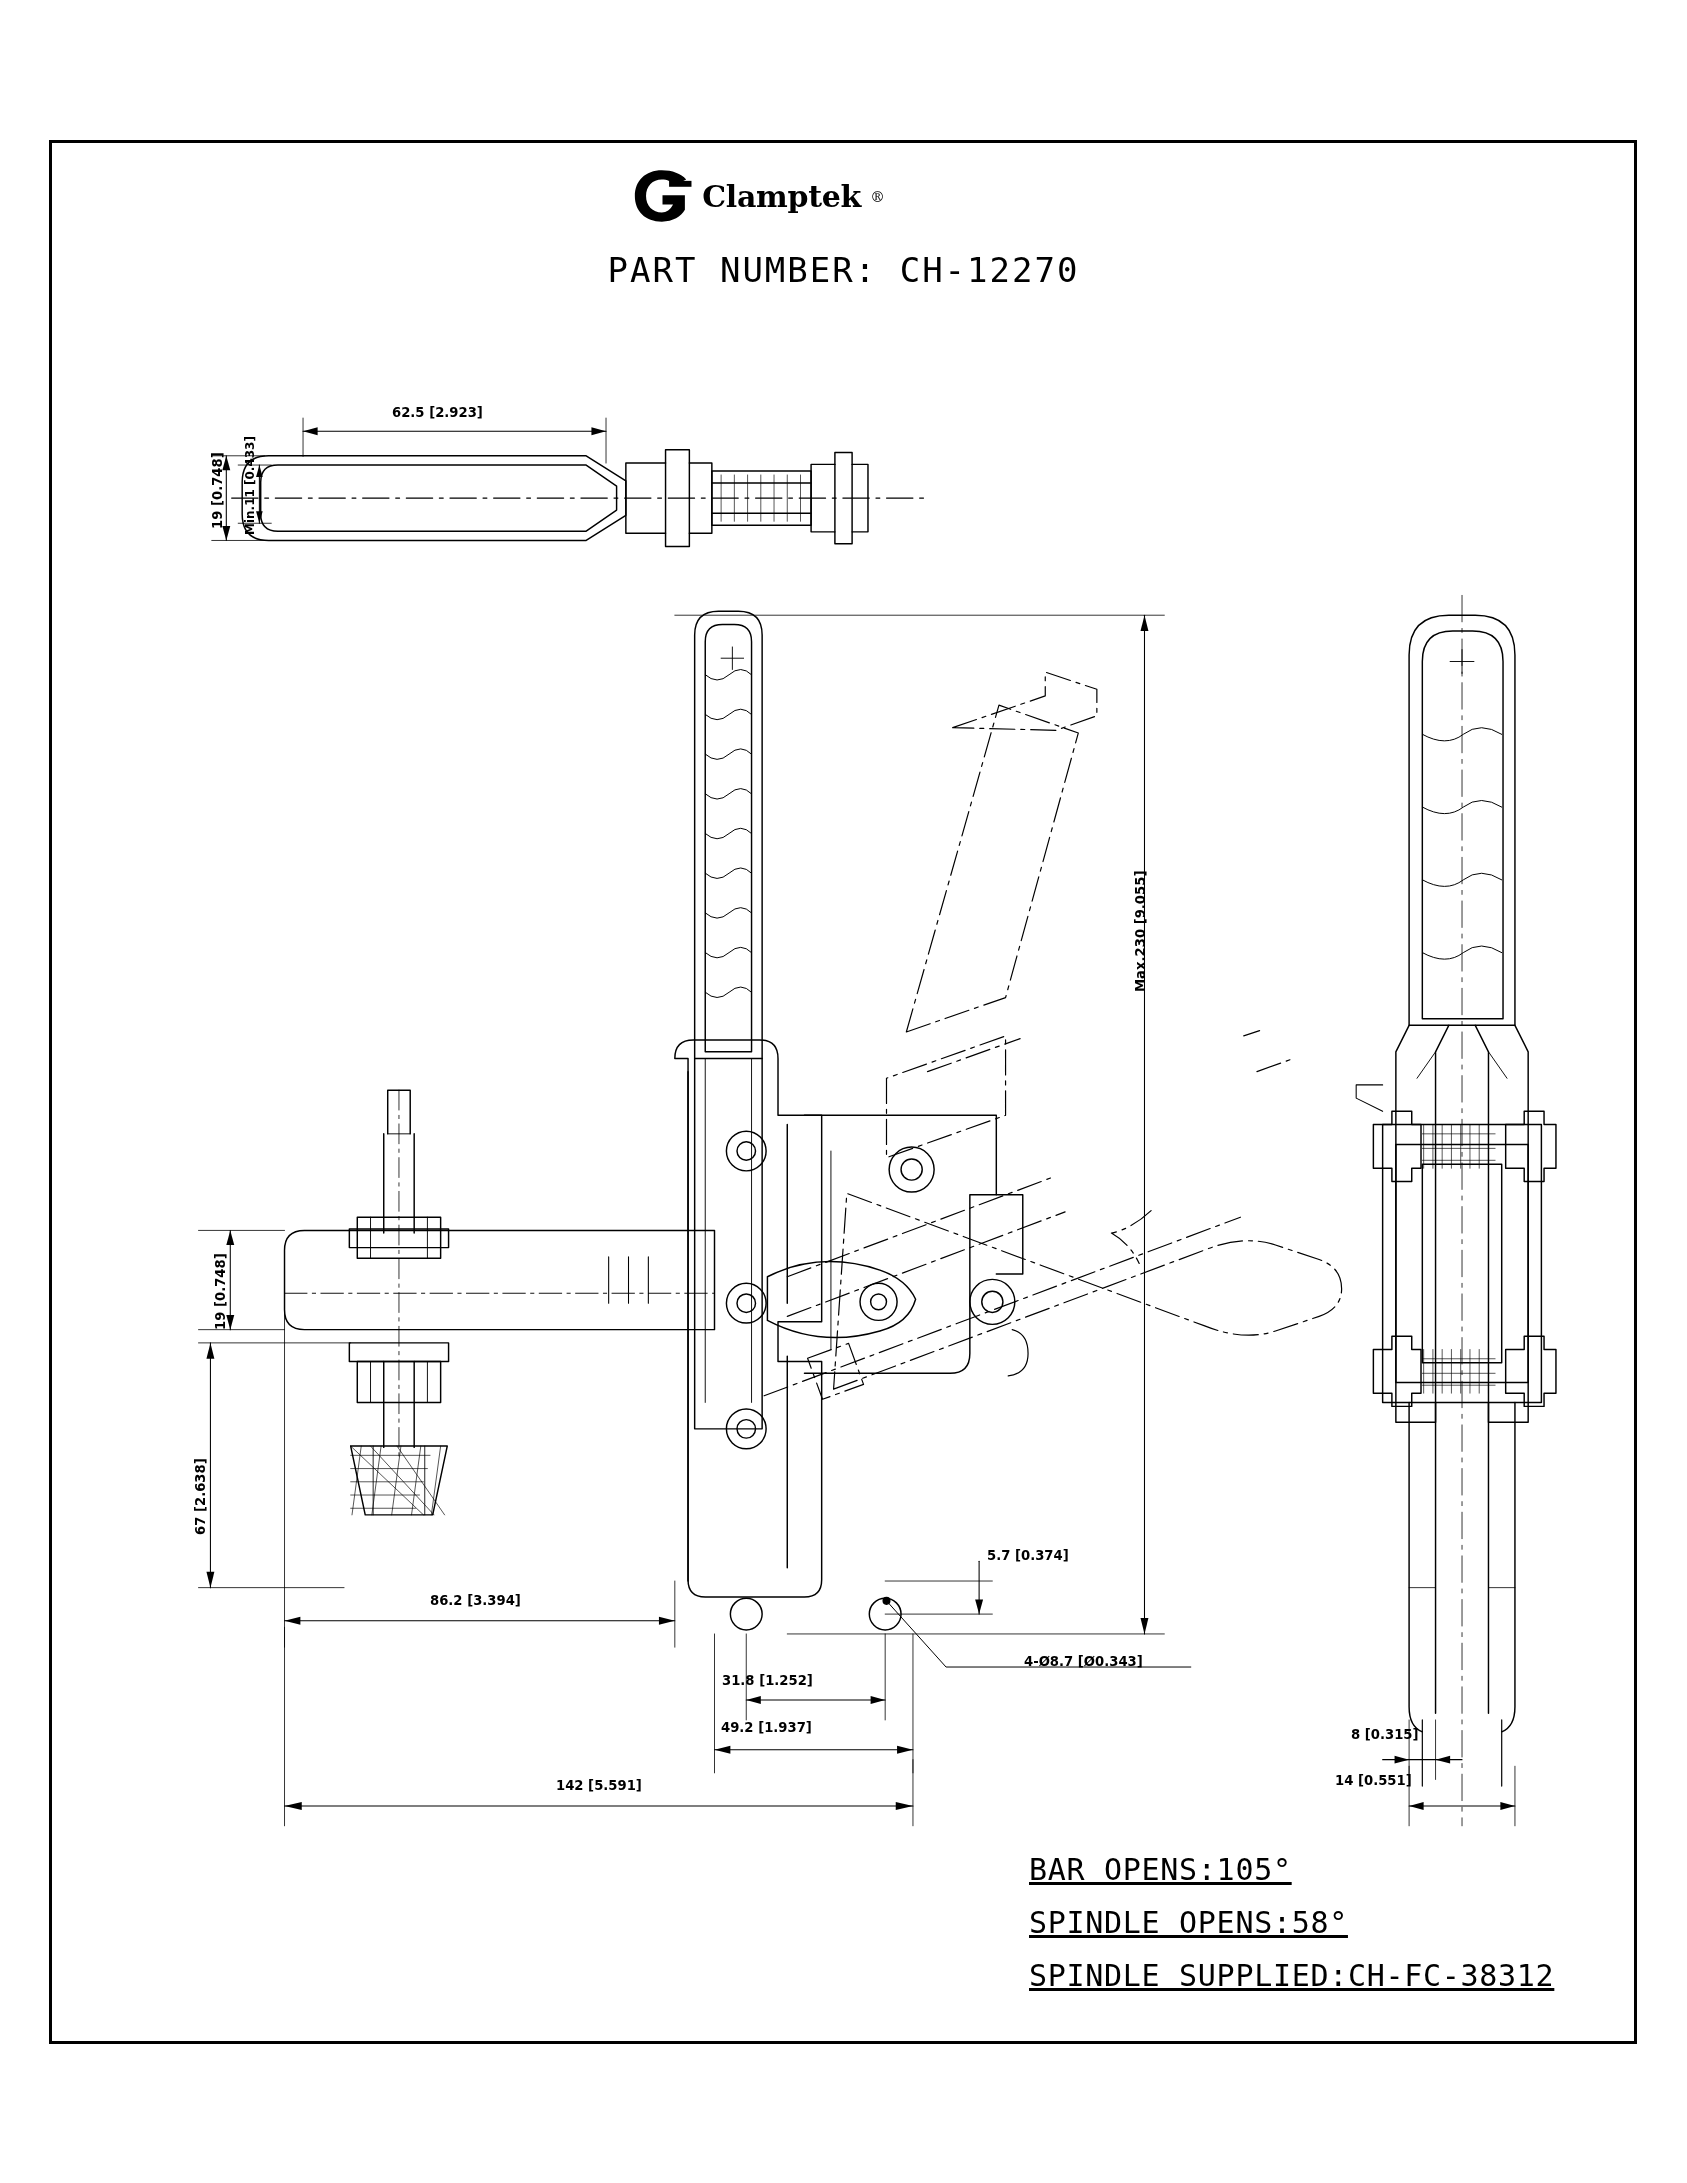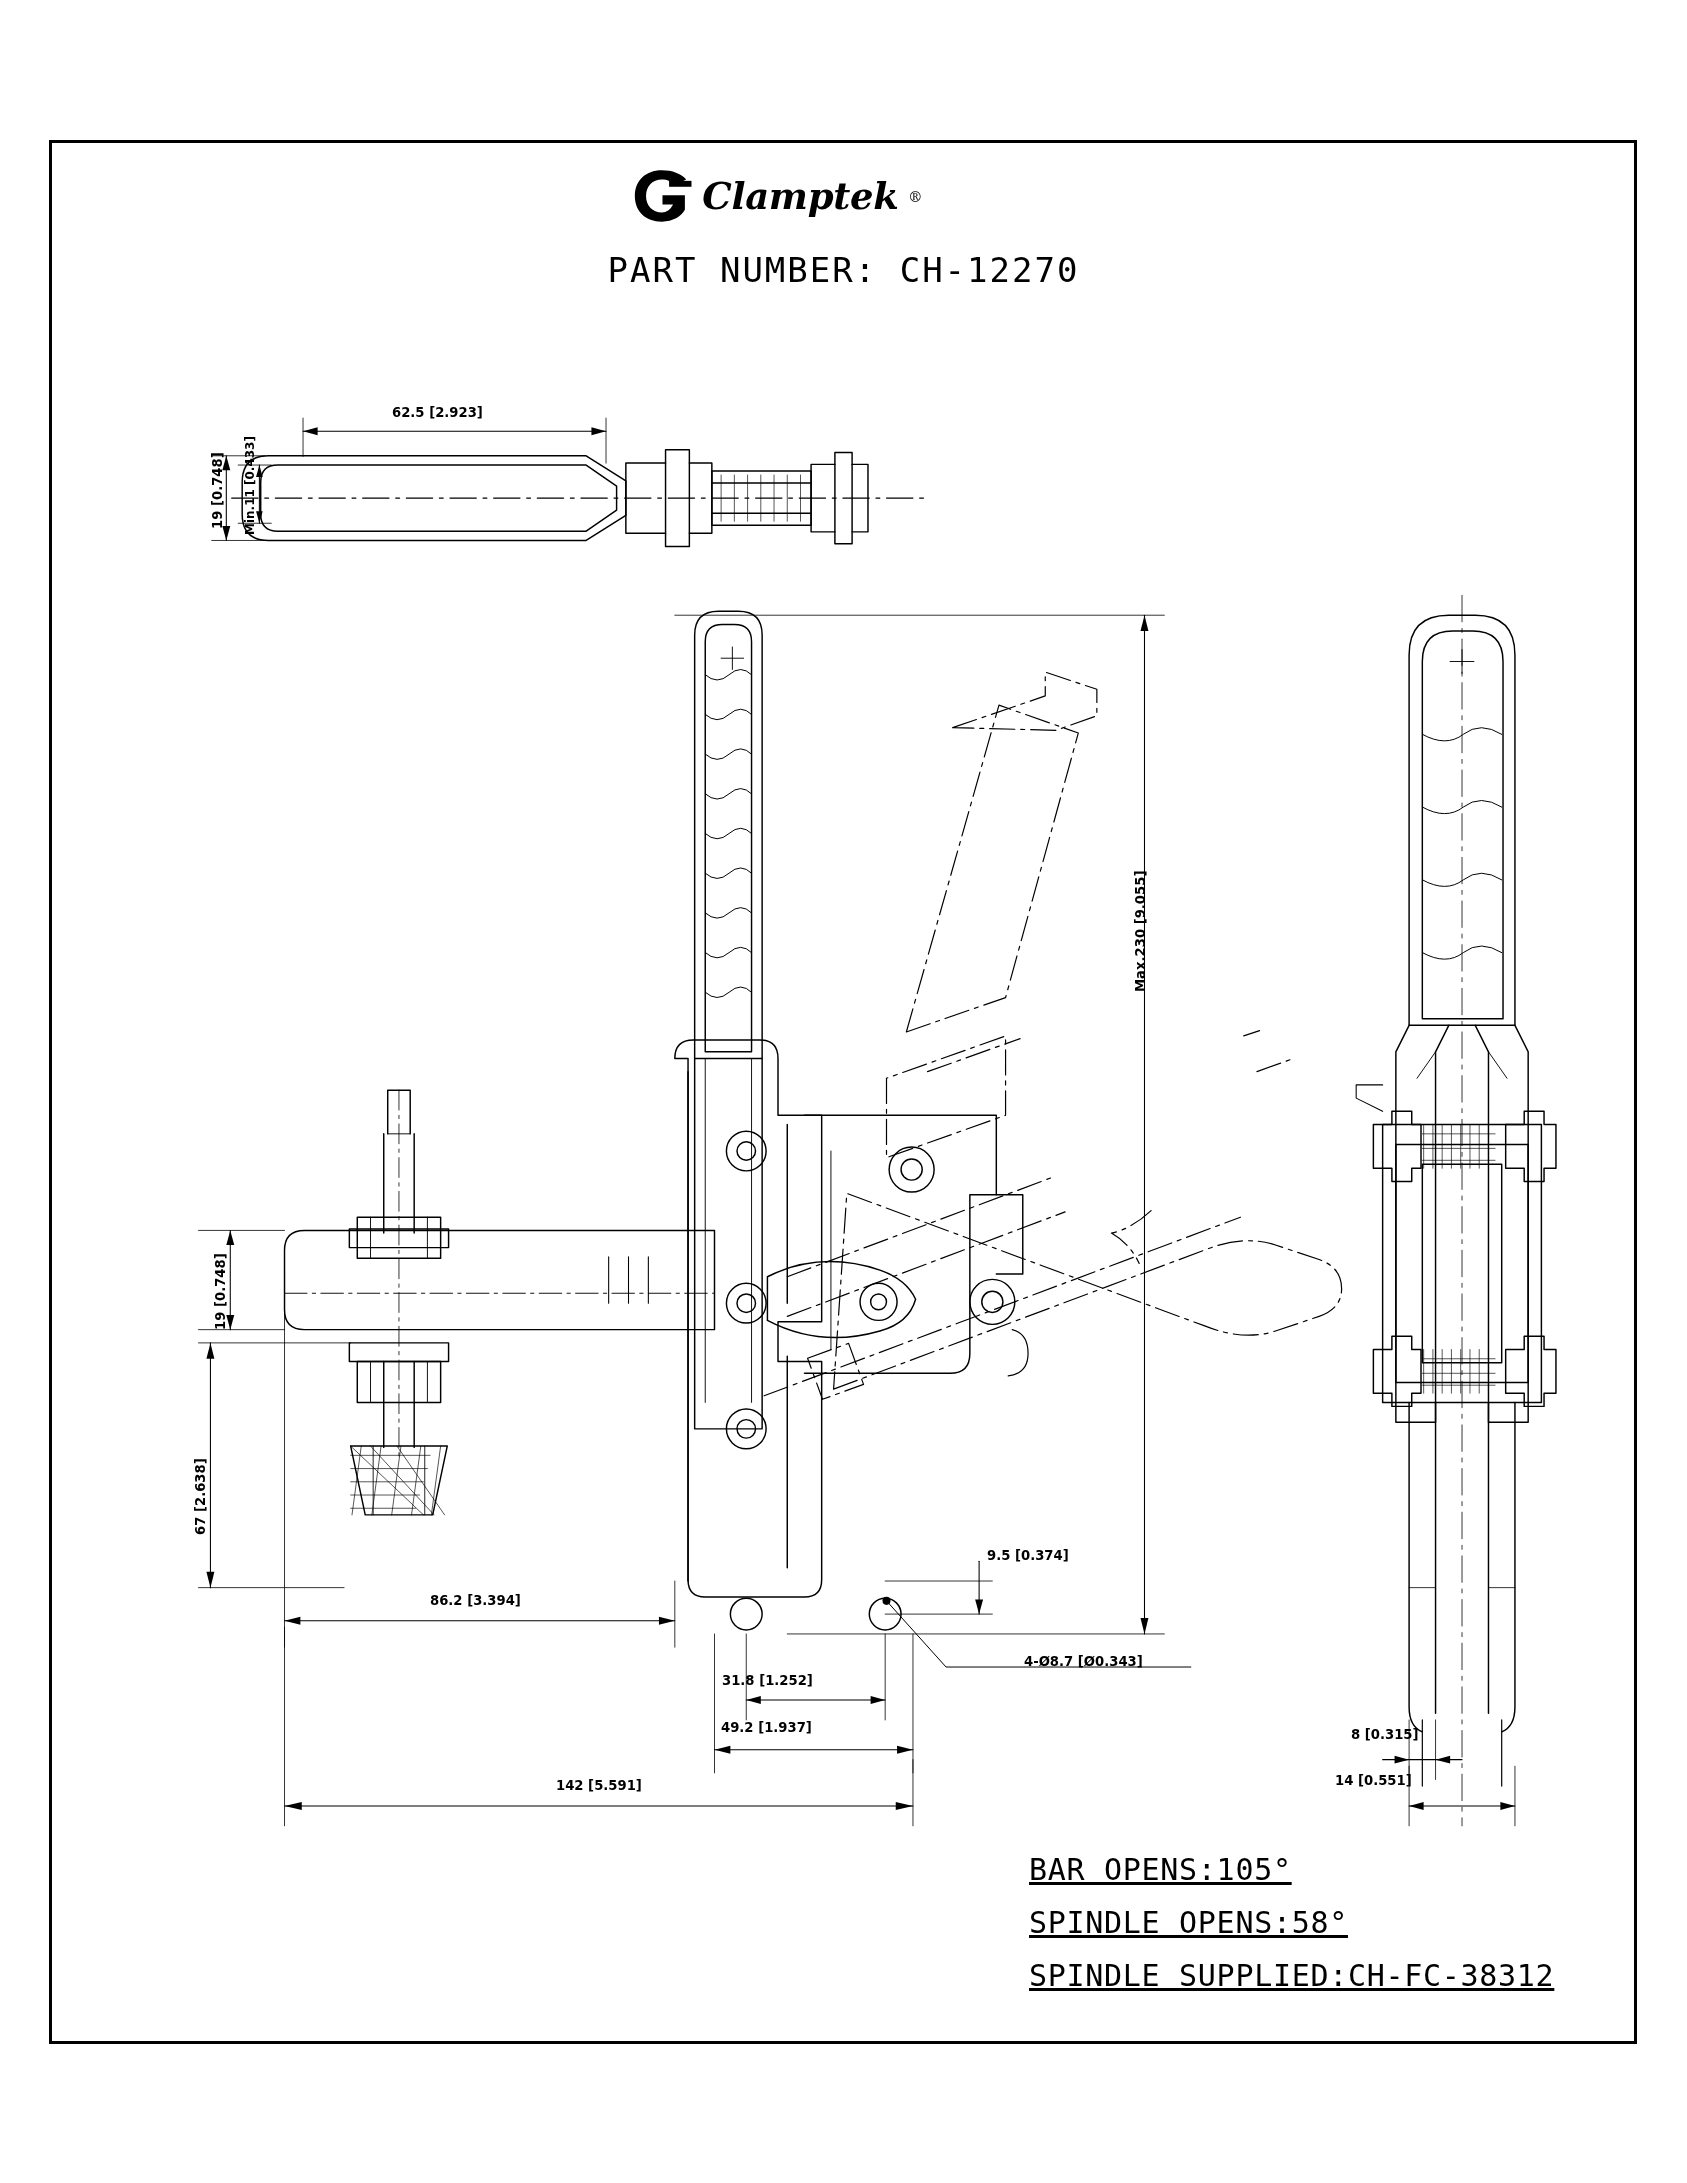--- a/index.html
+++ b/index.html
@@ -39,23 +39,22 @@
     align-items: center;
     gap: 9.3px;
   }
   .logo-mark {
     width: 61px;
     height: 54px;
     position: relative;
   }
   .brand-text {
     font-family: "DejaVu Serif", serif;
-    font-style: italic;
     font-weight: bold;
-    font-size: 37px;
+    font-size: 30px;
     letter-spacing: -0.3px;
   }
   .brand-reg {
     font-family: "DejaVu Serif", serif;
     font-size: 14.6px;
     vertical-align: super;
   }
   .part-number {
     position: absolute;
     left: 0;
@@ -327,21 +326,21 @@
   <div class="dim" style="left:392px; top:405px;">62.5 [2.923]</div>
   <div class="dim v" style="left:210px; top:529px;">19 [0.748]</div>
   <div class="dim v" style="left:243px; top:535px; font-size:12px;">Min.11 [0.433]</div>
 
   <div class="dim v" style="left:1133px; top:992px;">Max.230 [9.055]</div>
 
   <div class="dim v" style="left:213px; top:1330px;">19 [0.748]</div>
   <div class="dim v" style="left:193px; top:1535px;">67 [2.638]</div>
 
   <div class="dim" style="left:430px; top:1593px;">86.2 [3.394]</div>
-  <div class="dim" style="left:987px; top:1548px;">9.5 [0.374]</div>
+  <div class="dim" style="left:987px; top:1548px;">5.7 [0.374]</div>
   <div class="dim" style="left:722px; top:1673px;">31.8 [1.252]</div>
   <div class="dim" style="left:721px; top:1720px;">49.2 [1.937]</div>
   <div class="dim" style="left:556px; top:1778px;">142 [5.591]</div>
   <div class="dim" style="left:1024px; top:1654px;">4-Ø8.7 [Ø0.343]</div>
 
   <div class="dim" style="left:1351px; top:1727px;">8 [0.315]</div>
   <div class="dim" style="left:1335px; top:1773px;">14 [0.551]</div>
 
   <div class="note" style="left:1029px; top:1852px;">BAR OPENS:105°</div>
   <div class="note" style="left:1029px; top:1905px;">SPINDLE OPENS:58°</div>

